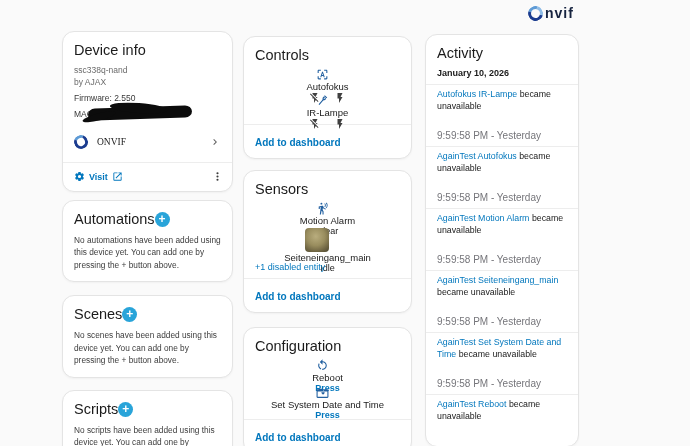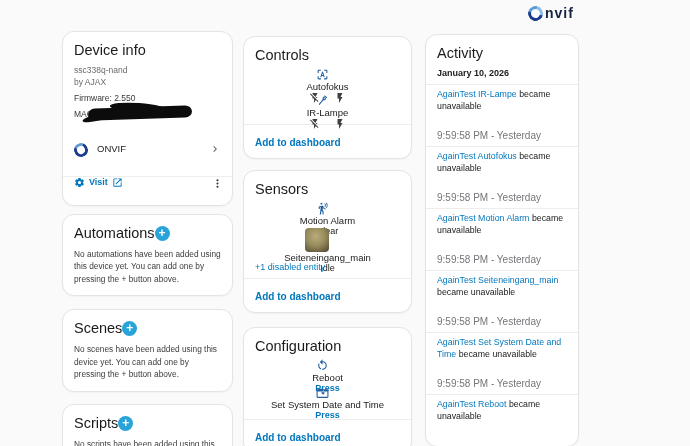--- a/index.html
+++ b/index.html
@@ -37,24 +37,24 @@
   .brand-text { font-size:14px; font-weight:700; color:#16233f; letter-spacing:1px; }
 
   
   .dev-secondary { margin-top:6px; font-size:8.5px; color:#6b6b6b; line-height:11.5px; }
   .dev-firmware { margin-top:5px; font-size:8.5px; color:#383838; line-height:11.5px; }
   .mac-line { position:relative; margin-top:3px; height:16px; font-size:8.5px; color:#383838; line-height:12px; }
   .mac-blob  { position:absolute; left:14px; top:-1px; width:104px; height:12px; background:#0c0c0c; border-radius:7px/6px; transform:rotate(-2deg); }
   .mac-blob:before { content:""; position:absolute; left:22px; top:-4px; width:58px; height:10px; background:#0c0c0c; border-radius:50%; transform:rotate(6deg); }
   .mac-blob:after  { content:""; position:absolute; left:-6px; top:5px; width:34px; height:7px; background:#0c0c0c; border-radius:50%; transform:rotate(-12deg); }
   .mac-blue { position:absolute; left:16px; top:10px; width:96px; height:2px; background:#8fc3e6; z-index:-1; }
-  .integration-row { display:flex; align-items:flex-start; margin-top:19px; height:26px; cursor:pointer; }
+  .integration-row { display:flex; align-items:center; margin-top:5px; height:26px; cursor:pointer;font-family:Liberation Serif, serif; }
   .onvif-ring { width:14px; height:14px; border-radius:50%; border:3px solid #1b3c8f; border-top-color:#5e9bd6; transform:rotate(-25deg); margin-right:9px; }
   .integration-name { font-size:9.5px; font-weight:500; flex:1; }
-  .dev-footer { border-top:1px solid #ededed; margin-top:7px; display:flex; align-items:flex-start; height:29px; padding:0 8px 0 11px; }
+  .dev-footer { border-top:1px solid #ededed; margin-top:7px; display:flex; align-items:center; height:29px; padding:0 8px 0 11px; }
   .visit-link { display:flex; align-items:center; gap:4px; color:#0277bd; font-size:9px; font-weight:700; cursor:pointer; }
   .spacer { flex:1; }
   .icon-sm svg { display:block; }
 
   
   .title-row { display:flex; align-items:center; justify-content:flex-start; }
   .plus-btn {
     width:15px; height:15px; border-radius:50%;
     background:#29a4d9; color:#fff;
     display:flex; align-items:center; justify-content:center;
@@ -286,21 +286,21 @@
 </div>
 
 <div class="col col-right">
   <div class="card">
     <div class="activity-head">
       <div class="card-title">Activity</div>
       <div class="date-header">January 10, 2026</div>
     </div>
 
     <div class="log-entry">
-      <div class="log-line"><span class="log-name">AgainTest IR-Lampe</span> <span class="log-msg">became unavailable</span></div>
+      <div class="log-line"><span class="log-name">Autofokus IR-Lampe</span> <span class="log-msg">became unavailable</span></div>
       <div class="log-time">9:59:58 PM - Yesterday</div>
     </div>
     <div class="log-entry">
       <div class="log-line"><span class="log-name">AgainTest Autofokus</span> <span class="log-msg">became unavailable</span></div>
       <div class="log-time">9:59:58 PM - Yesterday</div>
     </div>
     <div class="log-entry">
       <div class="log-line"><span class="log-name">AgainTest Motion Alarm</span> <span class="log-msg">became unavailable</span></div>
       <div class="log-time">9:59:58 PM - Yesterday</div>
     </div>

